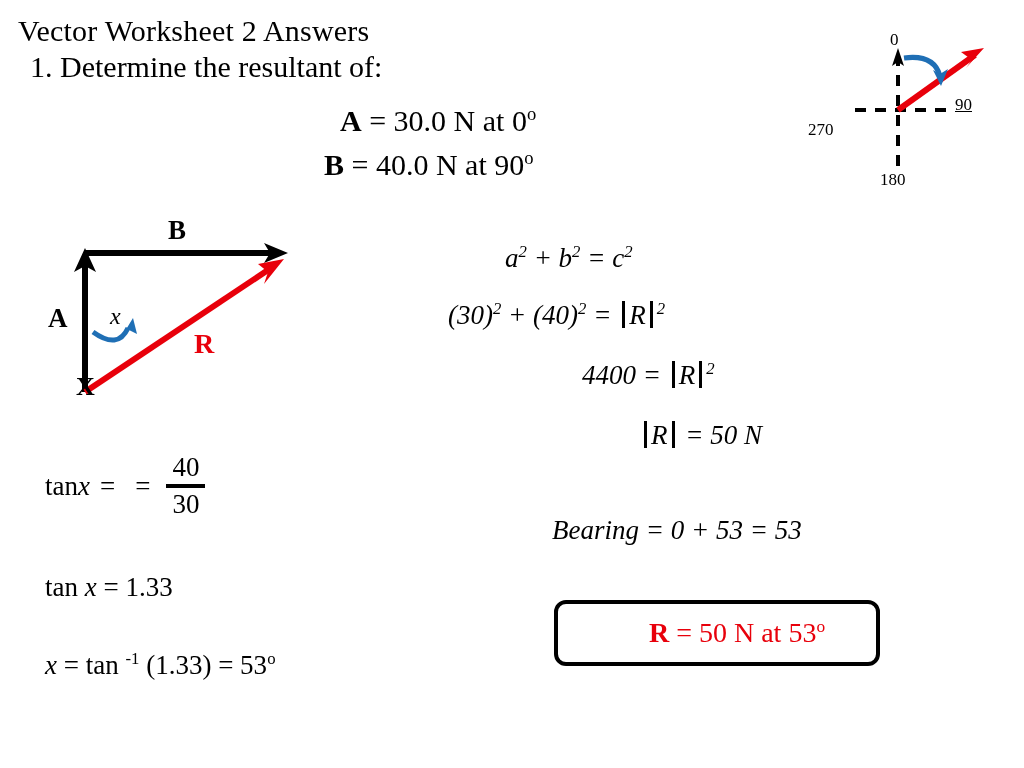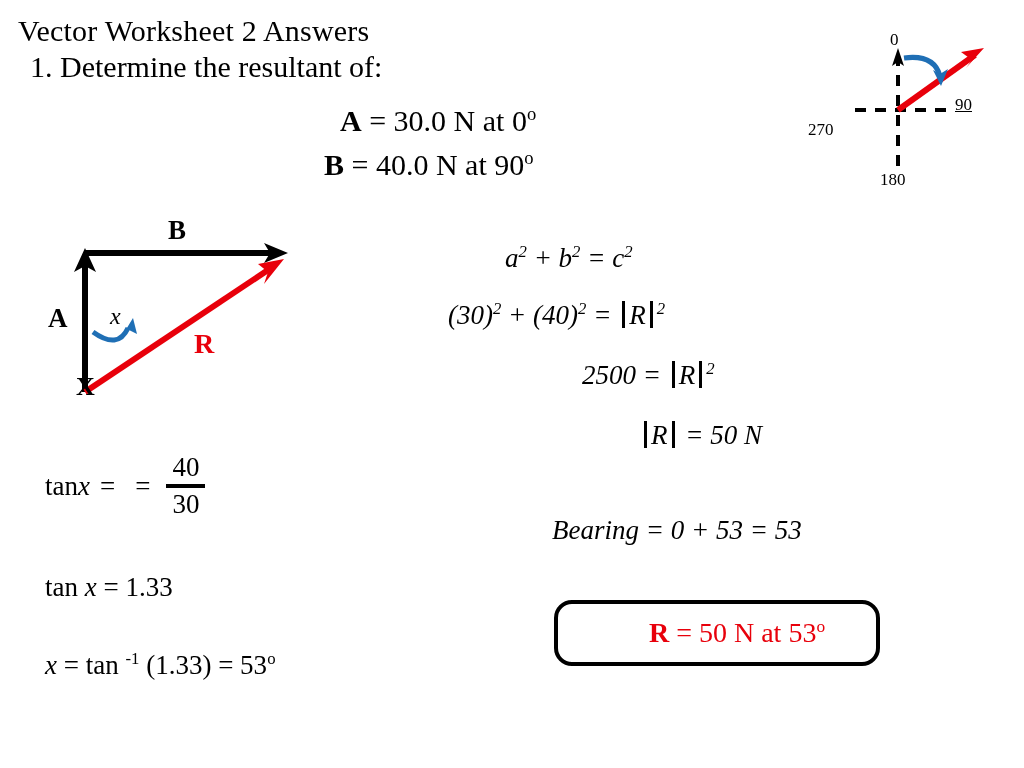--- a/index.html
+++ b/index.html
@@ -104,21 +104,21 @@
   .frac .num { padding: 0 6px 1px 6px; }
   .frac .bar { height: 4px; background: #000; width: 100%; }
   .frac .den { padding: 1px 6px 0 6px; }
   .eqsign { margin: 0 10px; }
 
   
   #answer-box {
     left: 554px; top: 600px;
     width: 326px; height: 66px;
     border: 4px solid #000;
-    border-radius: 18px;
+    border-radius: 12px;
     box-sizing: border-box;
     display: flex;
     align-items: center;
     justify-content: center;
     padding-left: 40px;
   }
   #answer-text {
     font-size: 28px;
     color: #E8000B;
   }
@@ -184,21 +184,21 @@
 
 <div class="abs eq" id="eq-pyth">
   <span>a</span><span class="sup">2</span><span> + </span><span>b</span><span class="sup">2</span><span> = </span><span>c</span><span class="sup">2</span>
 </div>
 
 <div class="abs eq" id="eq-sub">
   <span>(30)</span><span class="sup">2</span><span> + </span><span>(40)</span><span class="sup">2</span><span> = </span><span class="vbar"></span><span>R</span><span class="vbar"></span><span class="sup">2</span>
 </div>
 
 <div class="abs eq" id="eq-2500">
-  <span>2500</span><span> = </span><span class="vbar"></span><span>R</span><span class="vbar"></span><span class="sup">2</span>
+  <span>4400</span><span> = </span><span class="vbar"></span><span>R</span><span class="vbar"></span><span class="sup">2</span>
 </div>
 
 <div class="abs eq" id="eq-modR">
   <span class="vbar"></span><span>R</span><span class="vbar"></span><span> = </span><span>50 N</span>
 </div>
 
 <div class="abs eq" id="eq-bearing">Bearing  =  0  +  53  =  53</div>
 
 <div class="abs" id="eq-tan-frac">
   <span>tan </span>

